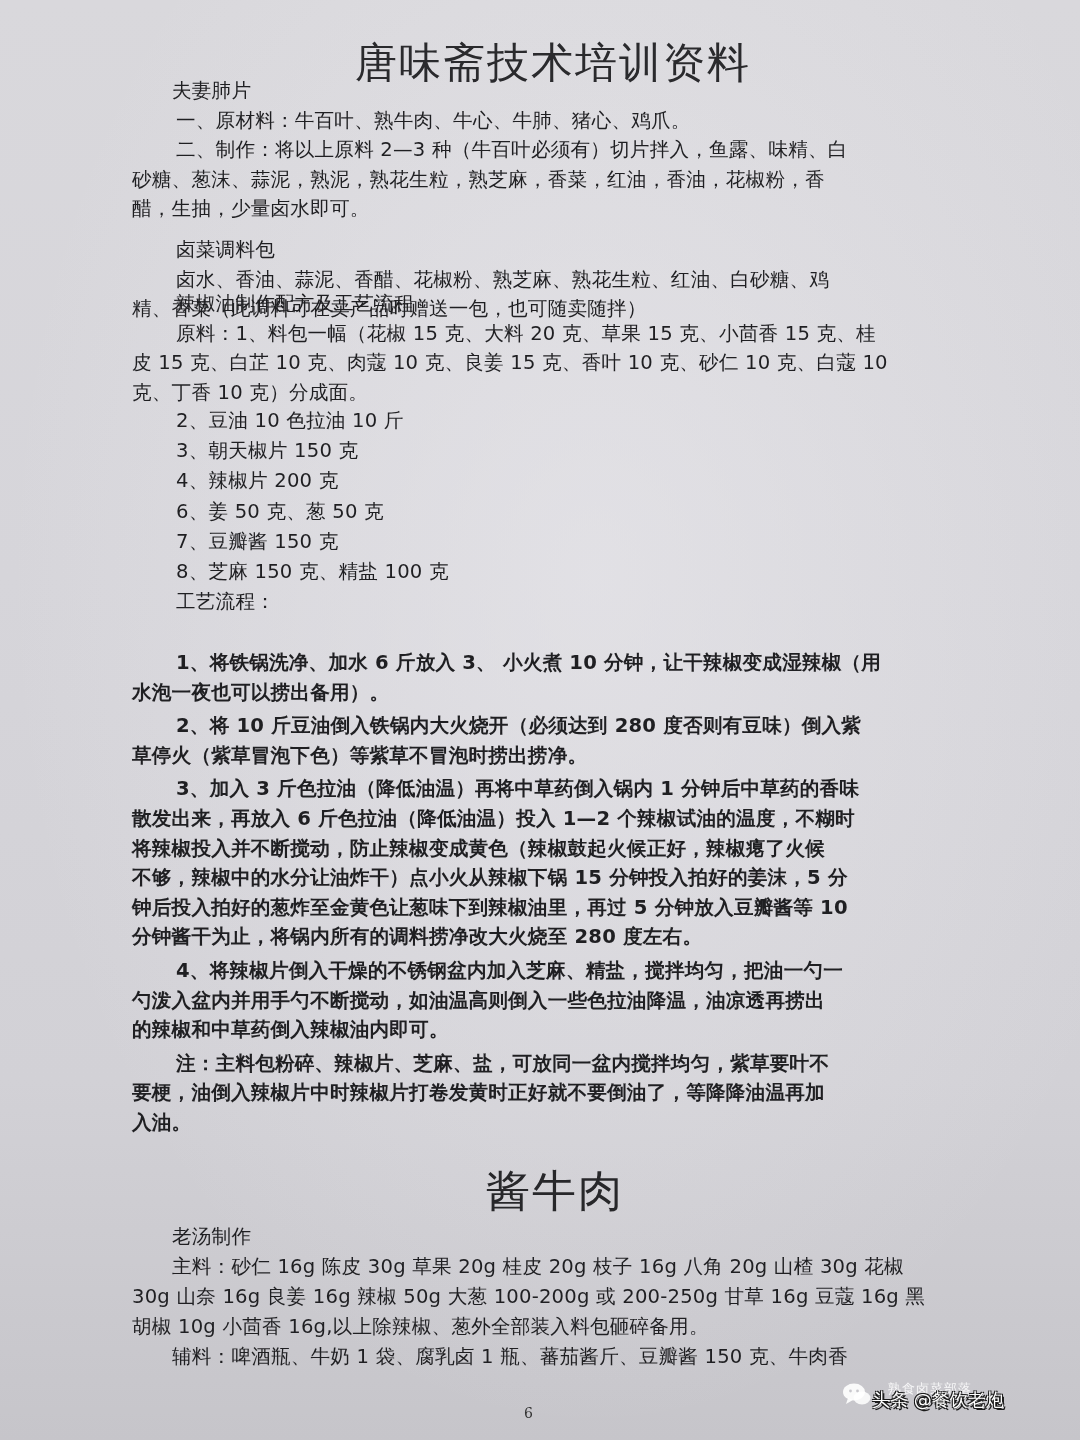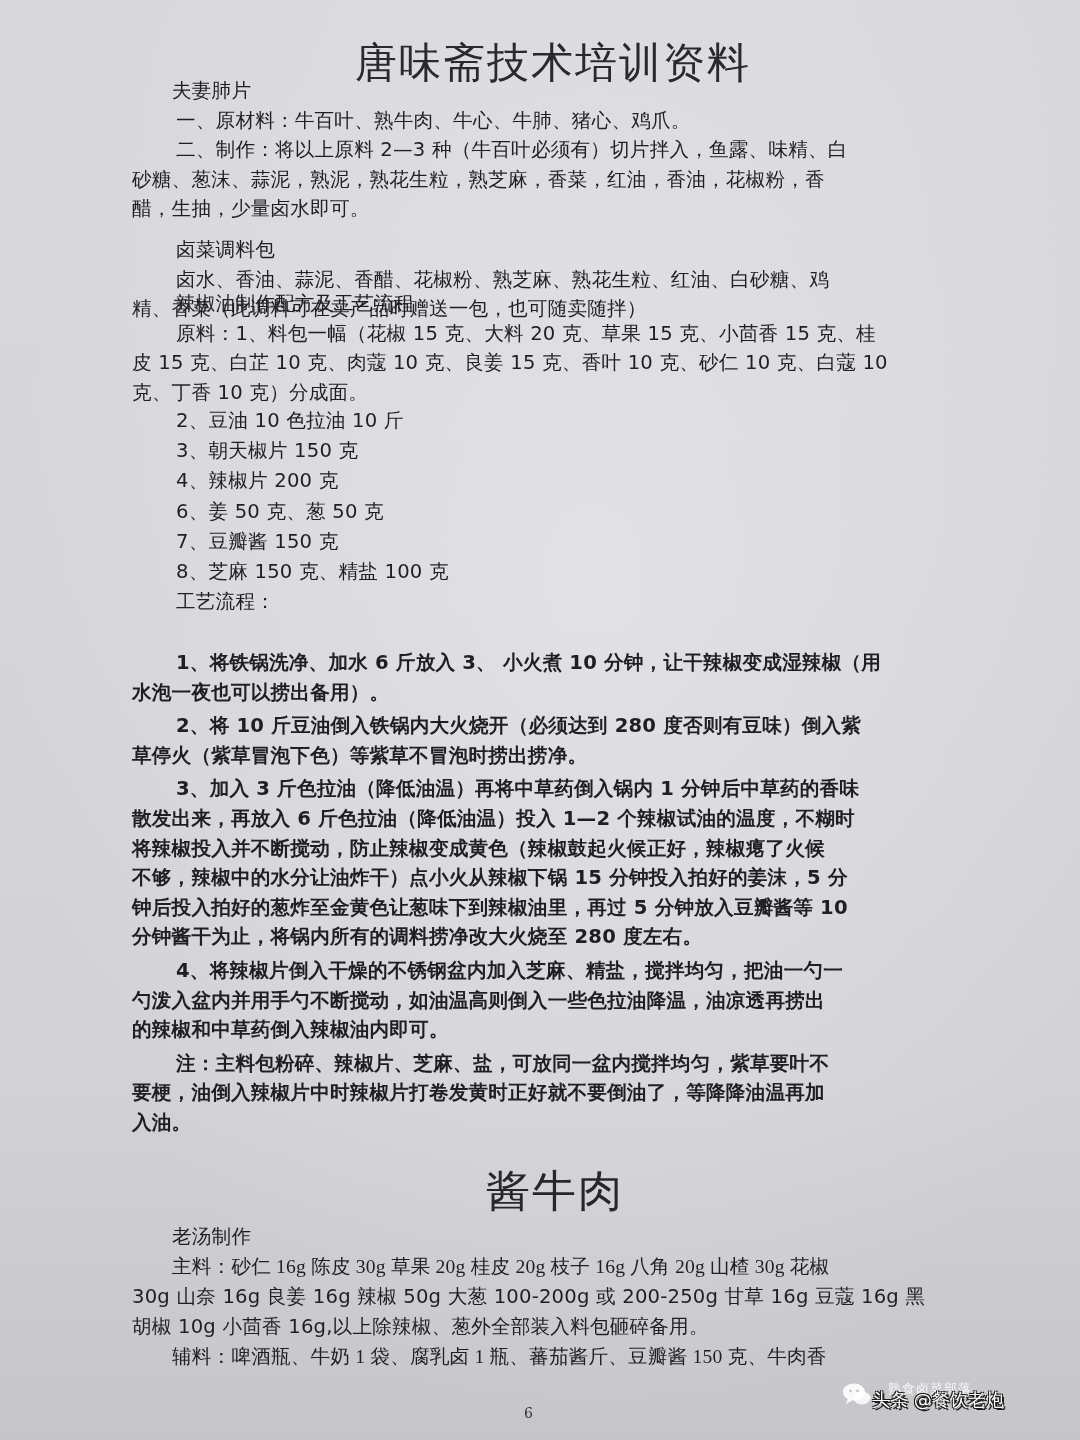--- a/index.html
+++ b/index.html
@@ -41,21 +41,21 @@
     font-size: 19.6px;
     line-height: 29.5px;
     text-align: justify;
     letter-spacing: 0.2px;
   }
   .line {
     display: block;
     white-space: nowrap;
   }
   .indent { padding-left: 44px; }
-  .indent2 { padding-left: 40px; font-family: Liberation Serif, serif; }
+  .indent2 { padding-left: 40px; }
   .section-title {
     position: absolute;
     left: 15px;
     width: 1080px;
     text-align: center;
     font-size: 44px;
     color: #27272a;
     margin: 0;
     font-weight: normal;
     letter-spacing: 2px;

